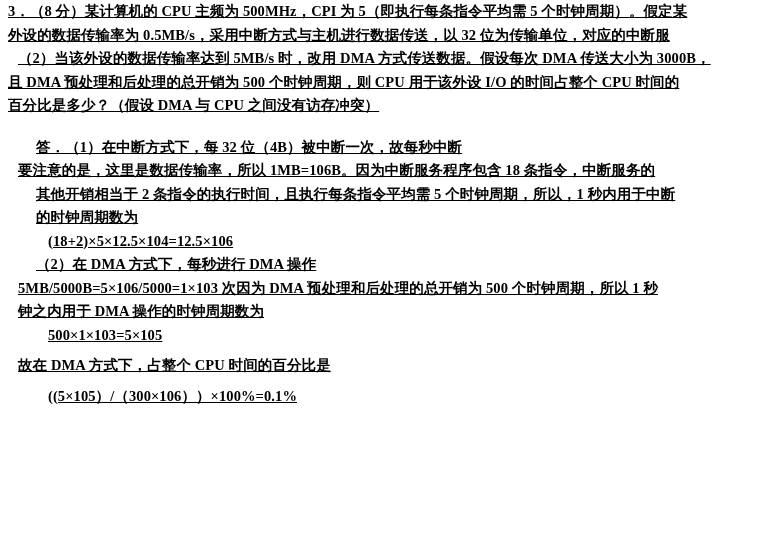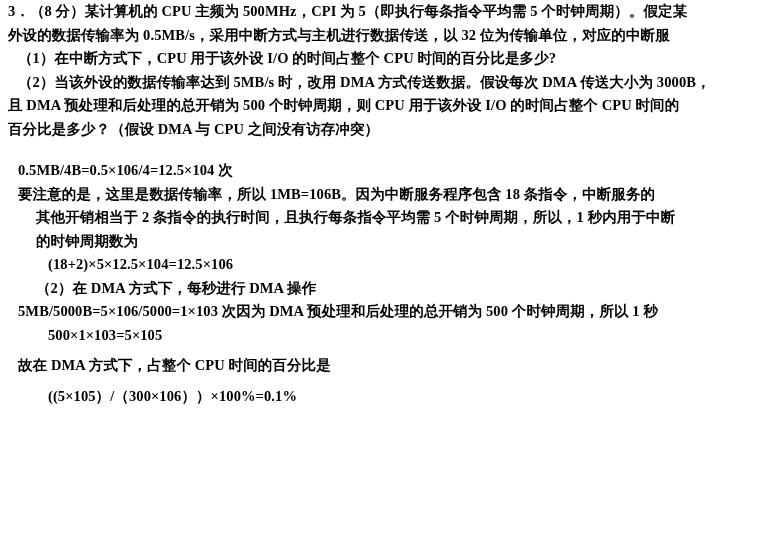--- a/index.html
+++ b/index.html
@@ -24,20 +24,21 @@
   .block {
     padding: 0 8px 0 8px;
   }
   .p {
     font-size: 14.5px;
     line-height: 23.5px;
     letter-spacing: 0.1px;
     text-align: justify;
     margin: 0;
     font-weight: bold;
+    text-decoration: underline;
   }
   .p-intro {
     text-indent: 0;
   }
   .indent-1 {
     text-indent: 0;
     padding-left: 10px;
   }
   .indent-2 {
     padding-left: 28px;
@@ -52,36 +53,36 @@
 </style>
 </head>
 <body>
 
 <div class="page">
 
   <div class="block">
     <p class="p p-intro">3．（8 分）某计算机的 CPU 主频为 500MHz，CPI 为 5（即执行每条指令平均需 5 个时钟周期）。假定某</p>
     <p class="p p-intro">外设的数据传输率为 0.5MB/s，采用中断方式与主机进行数据传送，以 32 位为传输单位，对应的中断服</p>
 
-    <p class="p indent-1">（1）在中断方式下，CPU 用于该外设 I/O 的时间占整个 CPU 时间的百分比是多少?</p>
     <p class="p indent-1">（2）当该外设的数据传输率达到 5MB/s 时，改用 DMA 方式传送数据。假设每次 DMA 传送大小为 3000B，</p>
     <p class="p p-intro">且 DMA 预处理和后处理的总开销为 500 个时钟周期，则 CPU 用于该外设 I/O 的时间占整个 CPU 时间的</p>
     <p class="p p-intro">百分比是多少？（假设 DMA 与 CPU 之间没有访存冲突）</p>
   </div>
 
   <div class="gap-lg"></div>
 
   <div class="block">
-    <p class="p indent-1">0.5MB/4B=0.5×106/4=12.5×104 次</p>
+    <p class="p indent-2">答．（1）在中断方式下，每 32 位（4B）被中断一次，故每秒中断</p>
     <p class="p indent-1">要注意的是，这里是数据传输率，所以 1MB=106B。因为中断服务程序包含 18 条指令，中断服务的</p>
     <p class="p indent-2">其他开销相当于 2 条指令的执行时间，且执行每条指令平均需 5 个时钟周期，所以，1 秒内用于中断</p>
     <p class="p indent-2">的时钟周期数为</p>
     <p class="p indent-3">(18+2)×5×12.5×104=12.5×106</p>
     <p class="p indent-2">（2）在 DMA 方式下，每秒进行 DMA 操作</p>
     <p class="p indent-1">5MB/5000B=5×106/5000=1×103 次因为 DMA 预处理和后处理的总开销为 500 个时钟周期，所以 1 秒</p>
+    <p class="p indent-1">钟之内用于 DMA 操作的时钟周期数为</p>
     <p class="p indent-3">500×1×103=5×105</p>
     <div class="gap-sm"></div>
     <p class="p indent-1">故在 DMA 方式下，占整个 CPU 时间的百分比是</p>
     <div class="gap-sm"></div>
     <p class="p indent-3">((5×105）/（300×106））×100%=0.1%</p>
   </div>
 
 </div>
 
 </body></html>

